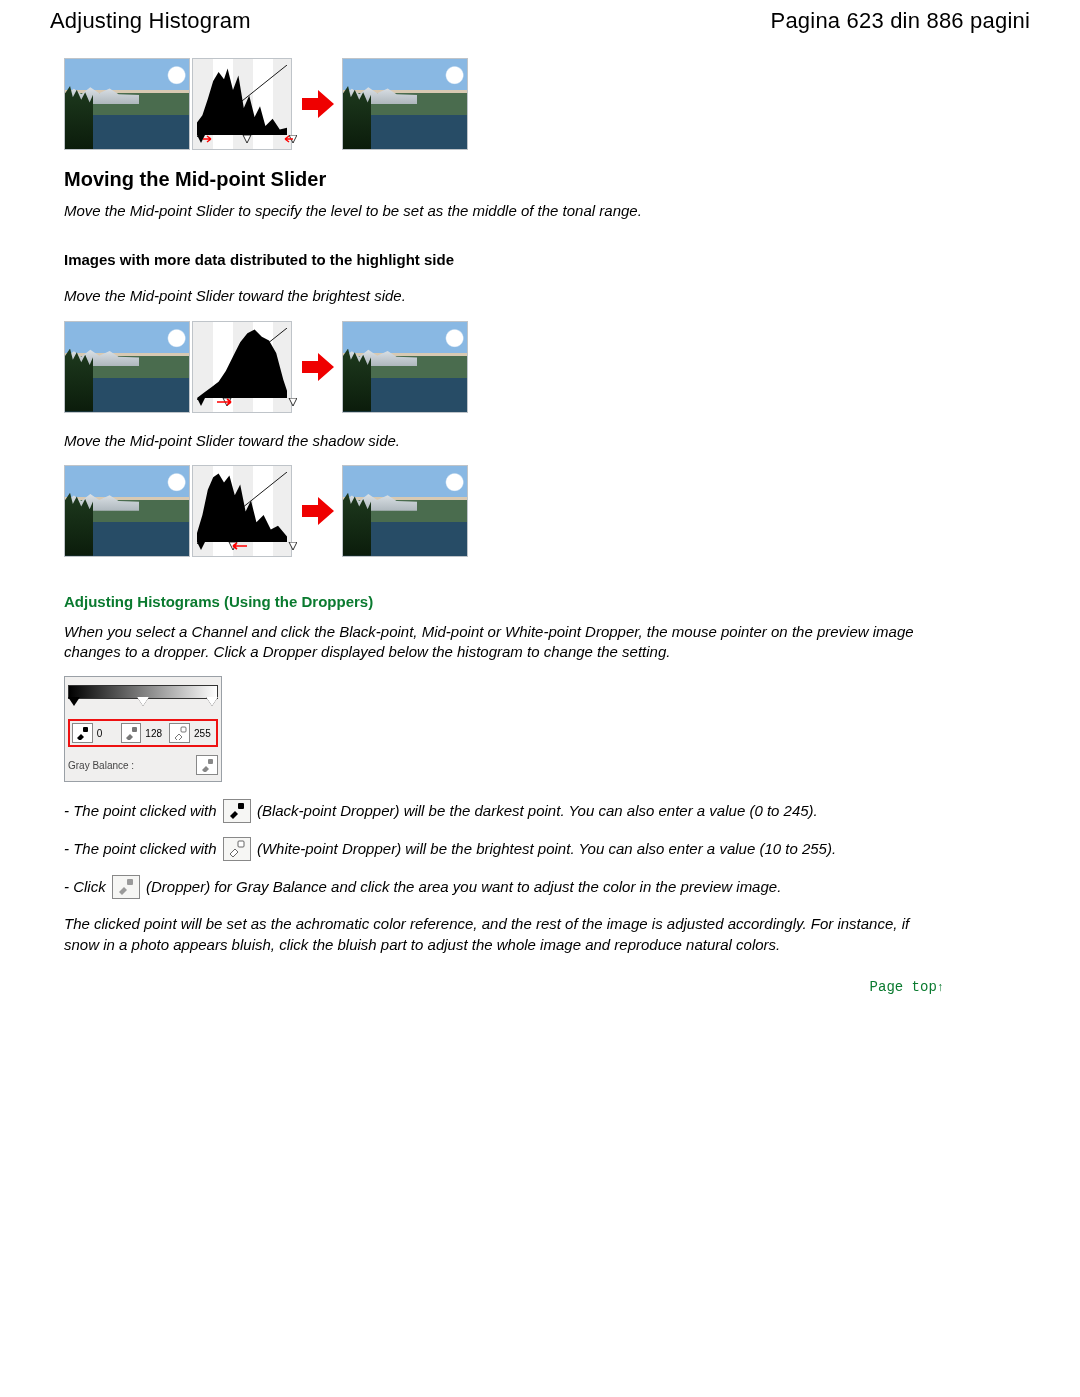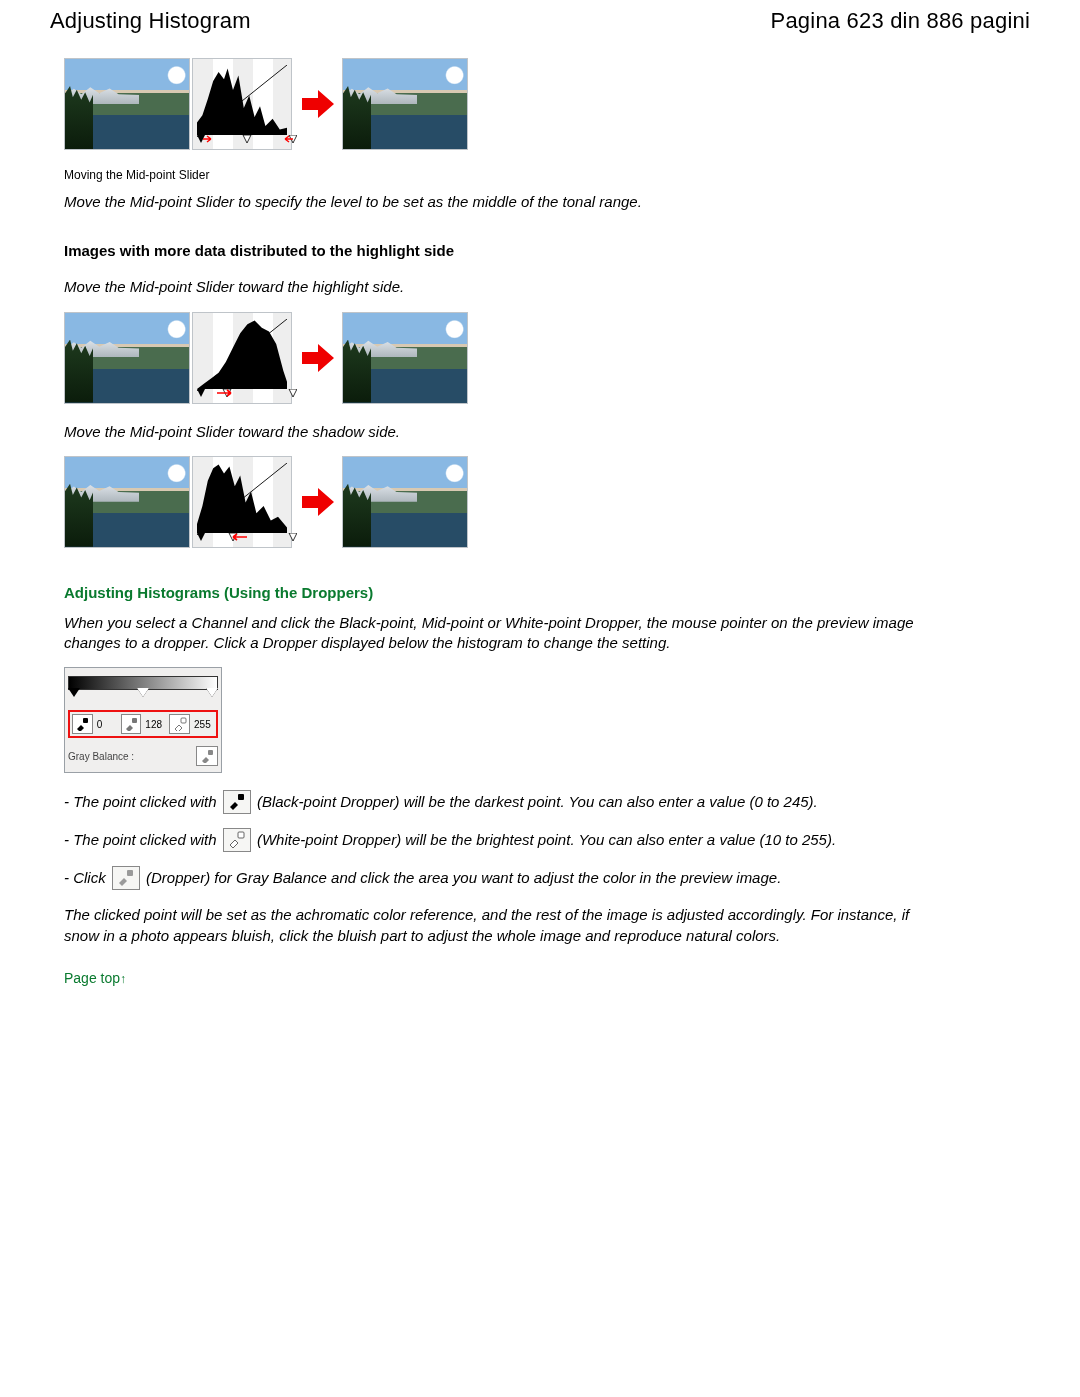--- a/index.html
+++ b/index.html
@@ -16,40 +16,40 @@
   .photo::after{content:"";position:absolute;left:0;bottom:0;width:28px;height:70%;background:linear-gradient(180deg,#1e3a1e,#0b1c0b);clip-path:polygon(0 100%,0 12%,18% 0,28% 18%,42% 6%,58% 22%,72% 10%,88% 26%,100% 14%,100% 100%);}
   .hist{width:100px;height:92px;border:1px solid #bfc4c9;box-sizing:border-box;background:
     repeating-linear-gradient(90deg,#eee 0 20px,#fff 20px 40px),
     repeating-linear-gradient(0deg,#eee 0 20px,#fff 20px 40px);
     position:relative;margin:0 2px;}
   .hist .curve{position:absolute;inset:4px 4px 14px 4px;}
   .hist .diag{position:absolute;left:4px;right:4px;top:6px;bottom:16px;}
   .hist .sliders{position:absolute;left:4px;right:4px;bottom:2px;height:12px;}
   .arrow{width:36px;height:36px;margin:0 6px;}
   .arrow svg{display:block;}
-  h3{font-size:12px;font-weight:normal;margin:18px 0 10px 0;}
+  h3{font-size:20px;font-weight:bold;margin:18px 0 10px 0;}
   h4{font-size:15px;font-weight:bold;margin:30px 0 18px 0;}
   .green{color:#0a7a2f;font-weight:bold;font-size:15px;margin:36px 0 12px 0;}
   p{margin:6px 0 14px 0;line-height:1.35;font-style:italic;}
   .panel{width:150px;border:1px solid #9aa0a6;background:#f0efee;padding:8px 3px 6px 3px;margin:10px 0 18px 0;}
   .gradient{height:12px;background:linear-gradient(90deg,#000,#fff);border:1px solid #333;}
   .trimarks{position:relative;height:12px;margin-top:-2px;}
   .tri{position:absolute;top:0;width:0;height:0;border-left:6px solid transparent;border-right:6px solid transparent;}
   .tri.black{border-top:9px solid #000;left:0;}
   .tri.mid{border-top:9px solid #fff;left:calc(50% - 6px);filter:drop-shadow(0 0 0.6px #000);}
   .tri.white{border-top:9px solid #fff;right:0;filter:drop-shadow(0 0 0.6px #000);}
   .dropper-row{display:flex;align-items:center;gap:4px;border:2px solid #e11;padding:2px;margin-top:10px;}
   .dropper{width:20px;height:18px;border:1px solid #888;background:#fff;display:flex;align-items:center;justify-content:center;}
   .dropper svg{display:block;}
   .valbox{font-size:10px;min-width:20px;text-align:left;}
   .grayrow{display:flex;align-items:center;justify-content:space-between;font-size:10px;color:#444;margin-top:8px;}
   .grayrow .dropper{border:1px solid #888;}
   .inline-dropper{display:inline-block;vertical-align:middle;width:26px;height:22px;border:1px solid #888;background:#f6f6f4;margin:0 2px;position:relative;top:-1px;}
   .inline-dropper svg{display:block;margin:1px auto;}
-  .pagetop{color:#0a7a2f;text-align:left;font-size:14px;margin-top:24px;}
+  .pagetop{color:#0a7a2f;text-align:right;font-size:14px;margin-top:24px;font-family:Liberation Mono, monospace;}
   .pagetop .up{font-size:12px;}
 </style>
 </head>
 <body>
 
 <div class="page">
   <div class="header">
     <span>Adjusting Histogram</span>
     <span>Pagina 623 din 886 pagini</span>
   </div>
@@ -78,21 +78,21 @@
             <path d="M2,12 H18 V4 L34,18 L18,32 V24 H2 Z" fill="#ef0000"></path>
           </svg>
       </span>
       <div class="photo"></div>
     </div>
 
     <h3>Moving the Mid-point Slider</h3>
     <p>Move the Mid-point Slider to specify the level to be set as the middle of the tonal range.</p>
 
     <h4>Images with more data distributed to the highlight side</h4>
-    <p>Move the Mid-point Slider toward the highlight side.</p>
+    <p>Move the Mid-point Slider toward the brightest side.</p>
 
     <div class="row">
       <div class="photo"></div>
       <div class="hist">
         <svg class="diag" viewBox="0 0 100 80" preserveAspectRatio="none">
             <line x1="0" y1="80" x2="100" y2="0" stroke="#000" stroke-width="1"></line>
           </svg>
         <svg class="curve" viewBox="0 0 100 80" preserveAspectRatio="none">
           <path d="M0,80 L8,74 L16,68 L24,62 L32,50 L40,34 L48,18 L56,8 L64,4 L72,12 L80,16 L88,30 L96,60 L100,72 L100,80 Z" fill="#000"></path>
         </svg>

